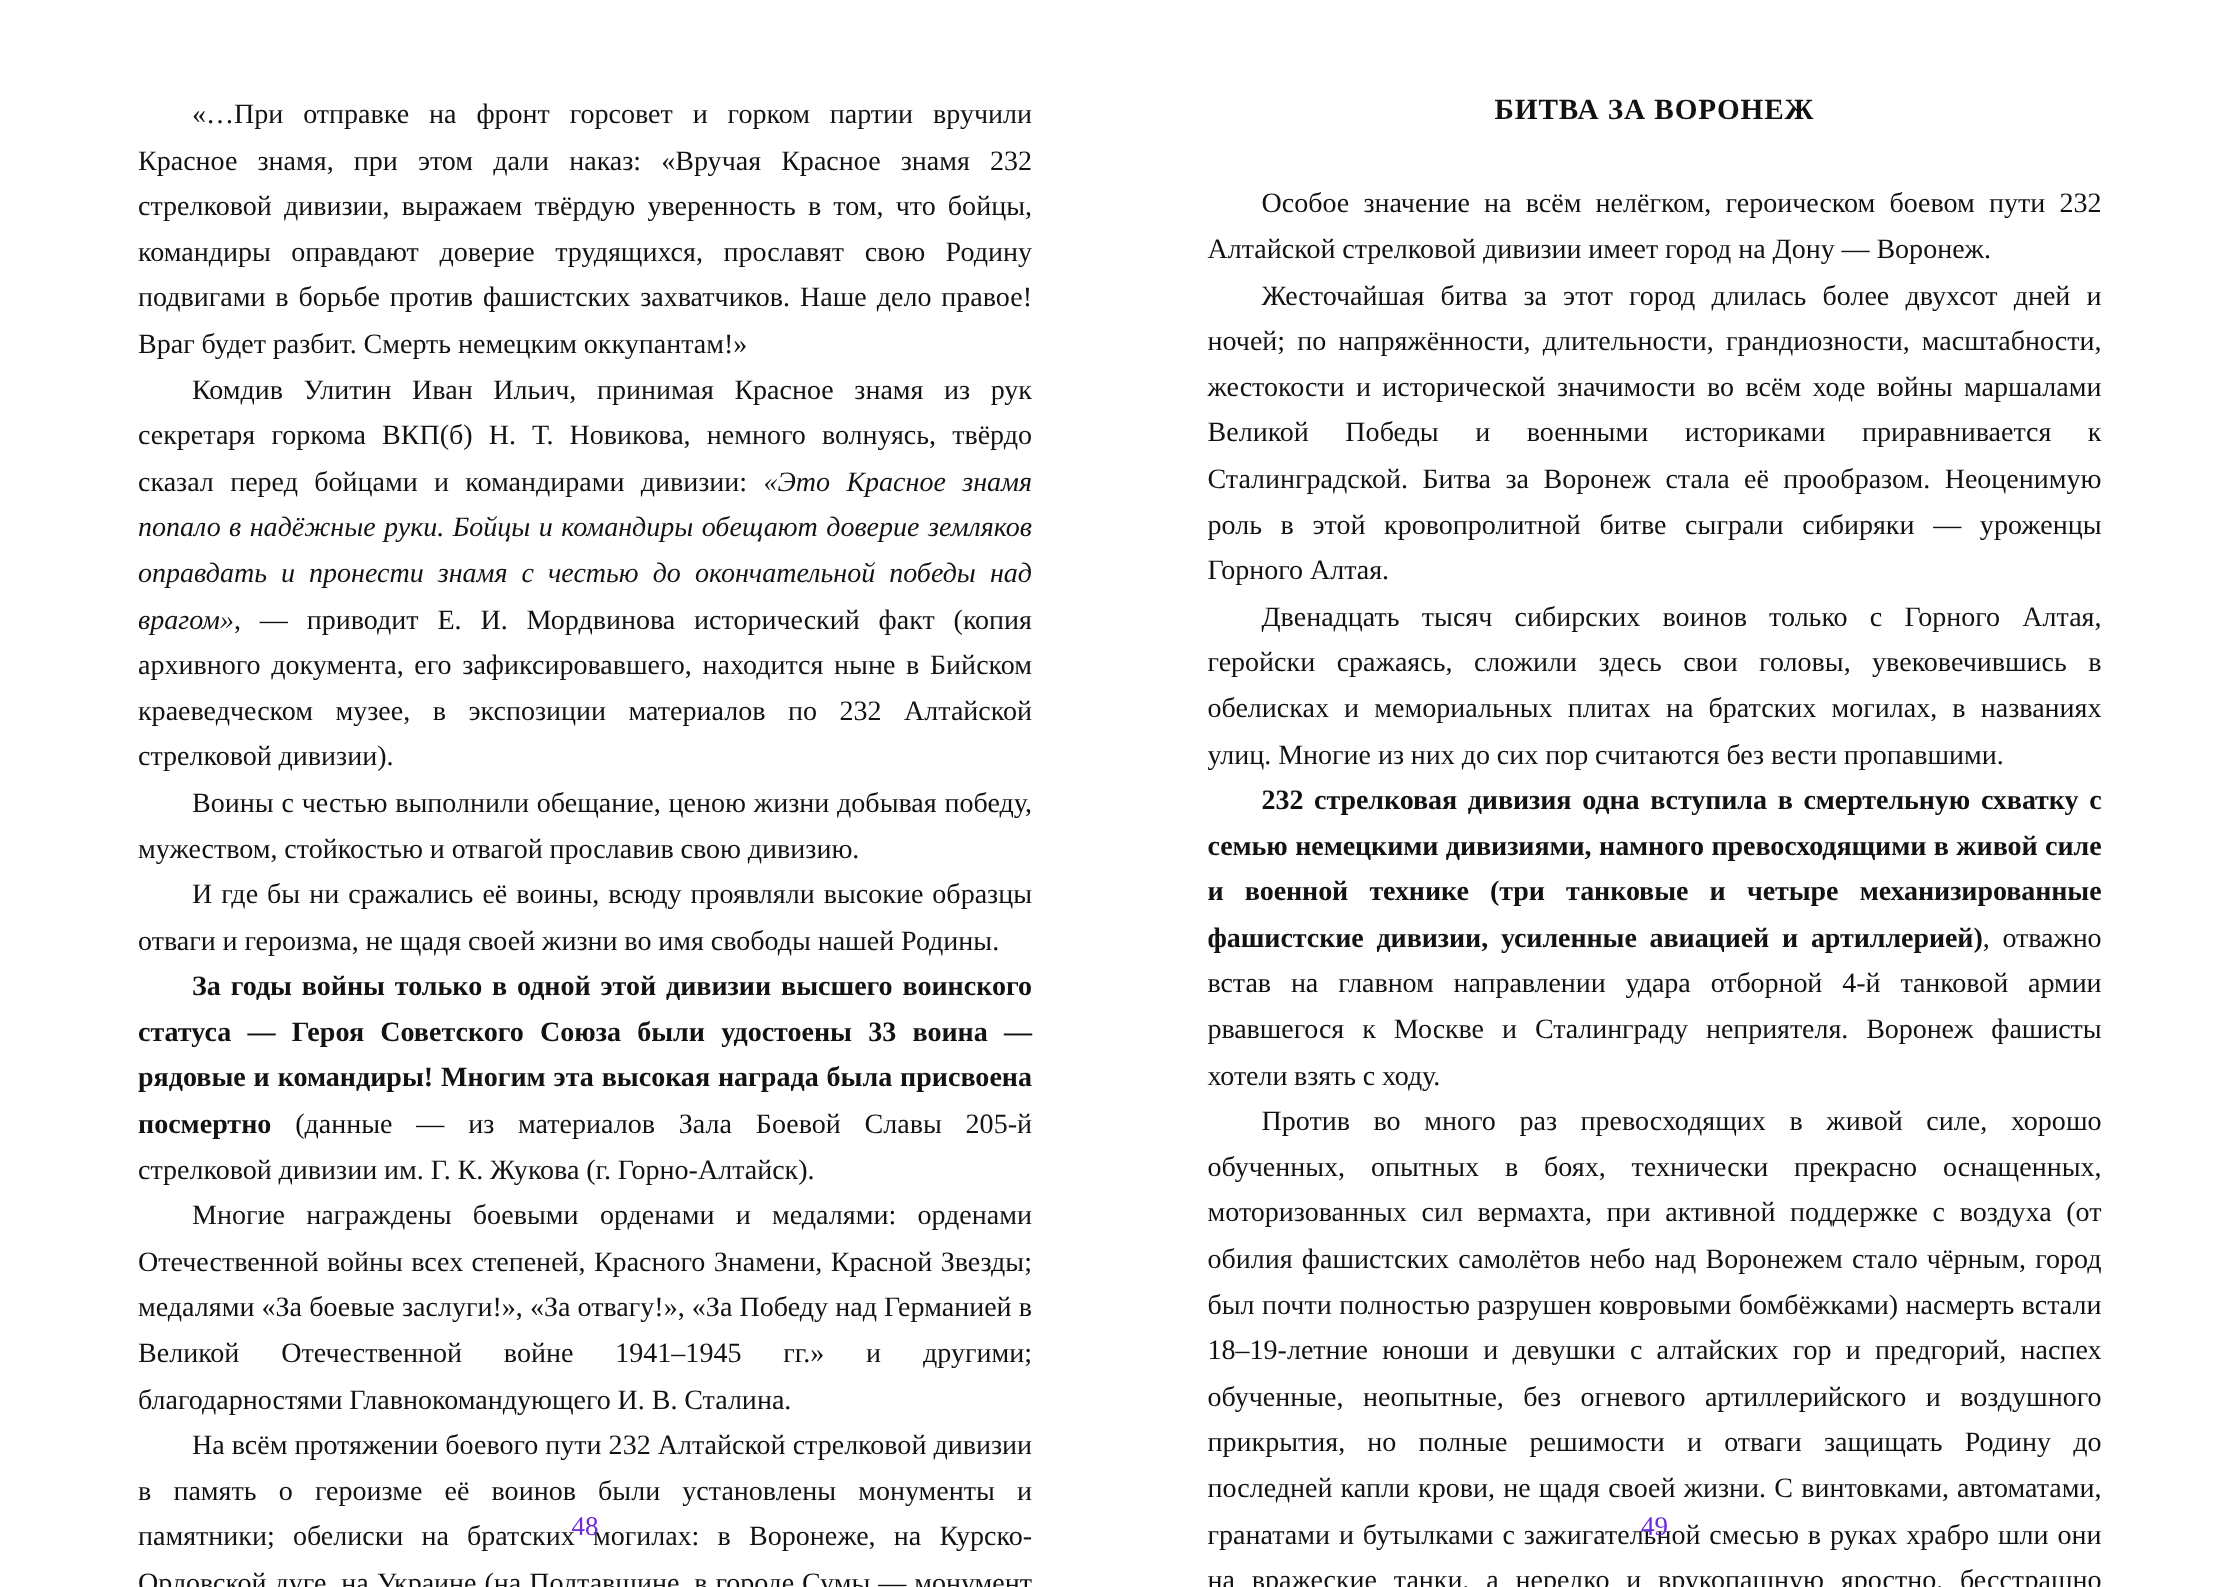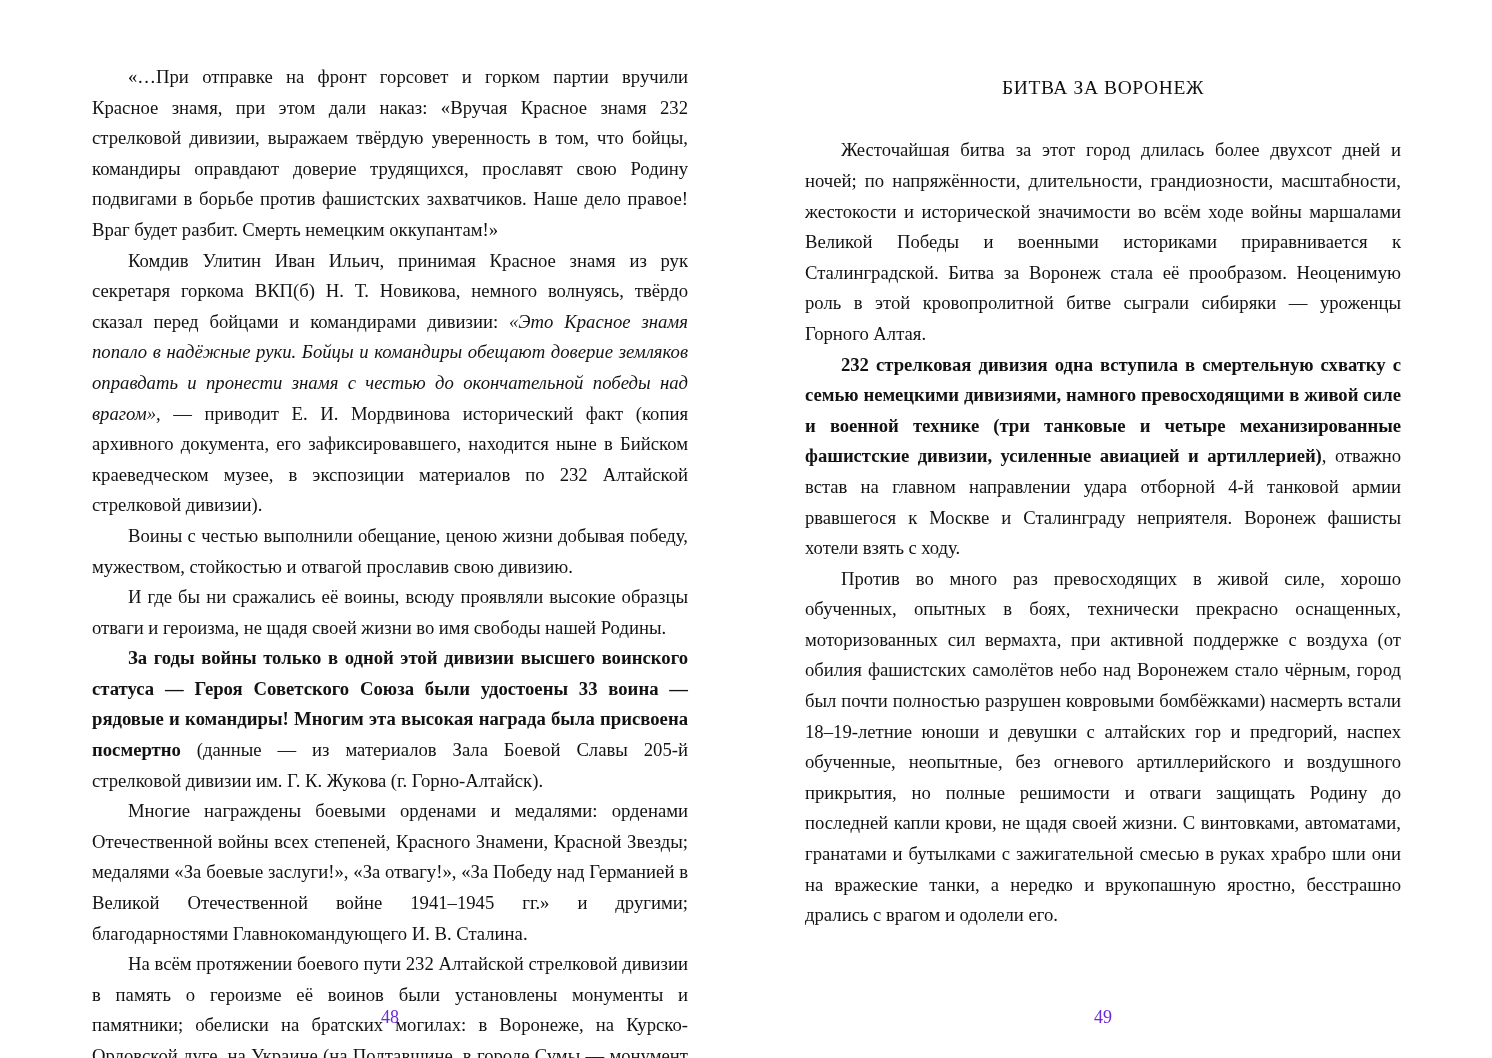--- a/index.html
+++ b/index.html
@@ -33,24 +33,24 @@
     position: absolute;
     top: 62px;
     left: 0;
     width: 100%;
   }
   .page-right .page-body { top: 62px; }
 
   
   .chapter-title {
     font-size: 19.5px;
-    font-weight: normal;
+    font-weight: bold;
     text-align: center;
     letter-spacing: 0.6px;
-    margin: 14px 0 36px 0;
+    margin: 0 0 36px 0;
     line-height: 1.2;
   }
 
   
   p.para {
     margin: 0;
     font-size: 18.7px;
     line-height: 30.6px;
     text-align: justify;
     text-justify: inter-word;
@@ -109,23 +109,25 @@
 
     </div>
     <div class="folio">48</div>
   </div>
 
   <div class="page page-right">
     <div class="page-body">
 
       <h1 class="chapter-title">БИТВА ЗА ВОРОНЕЖ</h1>
 
+      <p class="para">Особое значение на всём нелёгком, героическом боевом пути 232 Алтайской стрелковой дивизии имеет город на Дону — Воронеж.</p>
 
       <p class="para">Жесточайшая битва за этот город длилась более двухсот дней и ночей; по напряжённости, длительности, грандиозности, масштабности, жестокости и исторической значимости во всём ходе войны маршалами Великой Победы и военными историками приравнивается к Сталинградской. Битва за Воронеж стала её прообразом. Неоценимую роль в этой кровопролитной битве сыграли сибиряки — уроженцы Горного Алтая.</p>
 
+      <p class="para">Двенадцать тысяч сибирских воинов только с Горного Алтая, геройски сражаясь, сложили здесь свои головы, увековечившись в обелисках и мемориальных плитах на братских могилах, в названиях улиц. Многие из них до сих пор считаются без вести пропавшими.</p>
 
       <p class="para tight"><span class="bold">232 стрелковая дивизия одна вступила в смертельную схватку с семью немецкими дивизиями, намного превосходящими в живой силе и военной технике (три танковые и четыре механизированные фашистские дивизии, усиленные авиацией и артиллерией)</span><span>, отважно встав на главном направлении удара отборной 4-й танковой армии рвавшегося к Москве и Сталинграду неприятеля. Воронеж фашисты хотели взять с ходу.</span></p>
 
       <p class="para">Против во много раз превосходящих в живой силе, хорошо обученных, опытных в боях, технически прекрасно оснащенных, моторизованных сил вермахта, при активной поддержке с воздуха (от обилия фашистских самолётов небо над Воронежем стало чёрным, город был почти полностью разрушен ковровыми бомбёжками) насмерть встали 18–19-летние юноши и девушки с алтайских гор и предгорий, наспех обученные, неопытные, без огневого артиллерийского и воздушного прикрытия, но полные решимости и отваги защищать Родину до последней капли крови, не щадя своей жизни. С винтовками, автоматами, гранатами и бутылками с зажигательной смесью в руках храбро шли они на вражеские танки, а нередко и врукопашную яростно, бесстрашно дрались с врагом и одолели его.</p>
 
     </div>
     <div class="folio">49</div>
   </div>
 
   <div class="scan-tint"></div>

